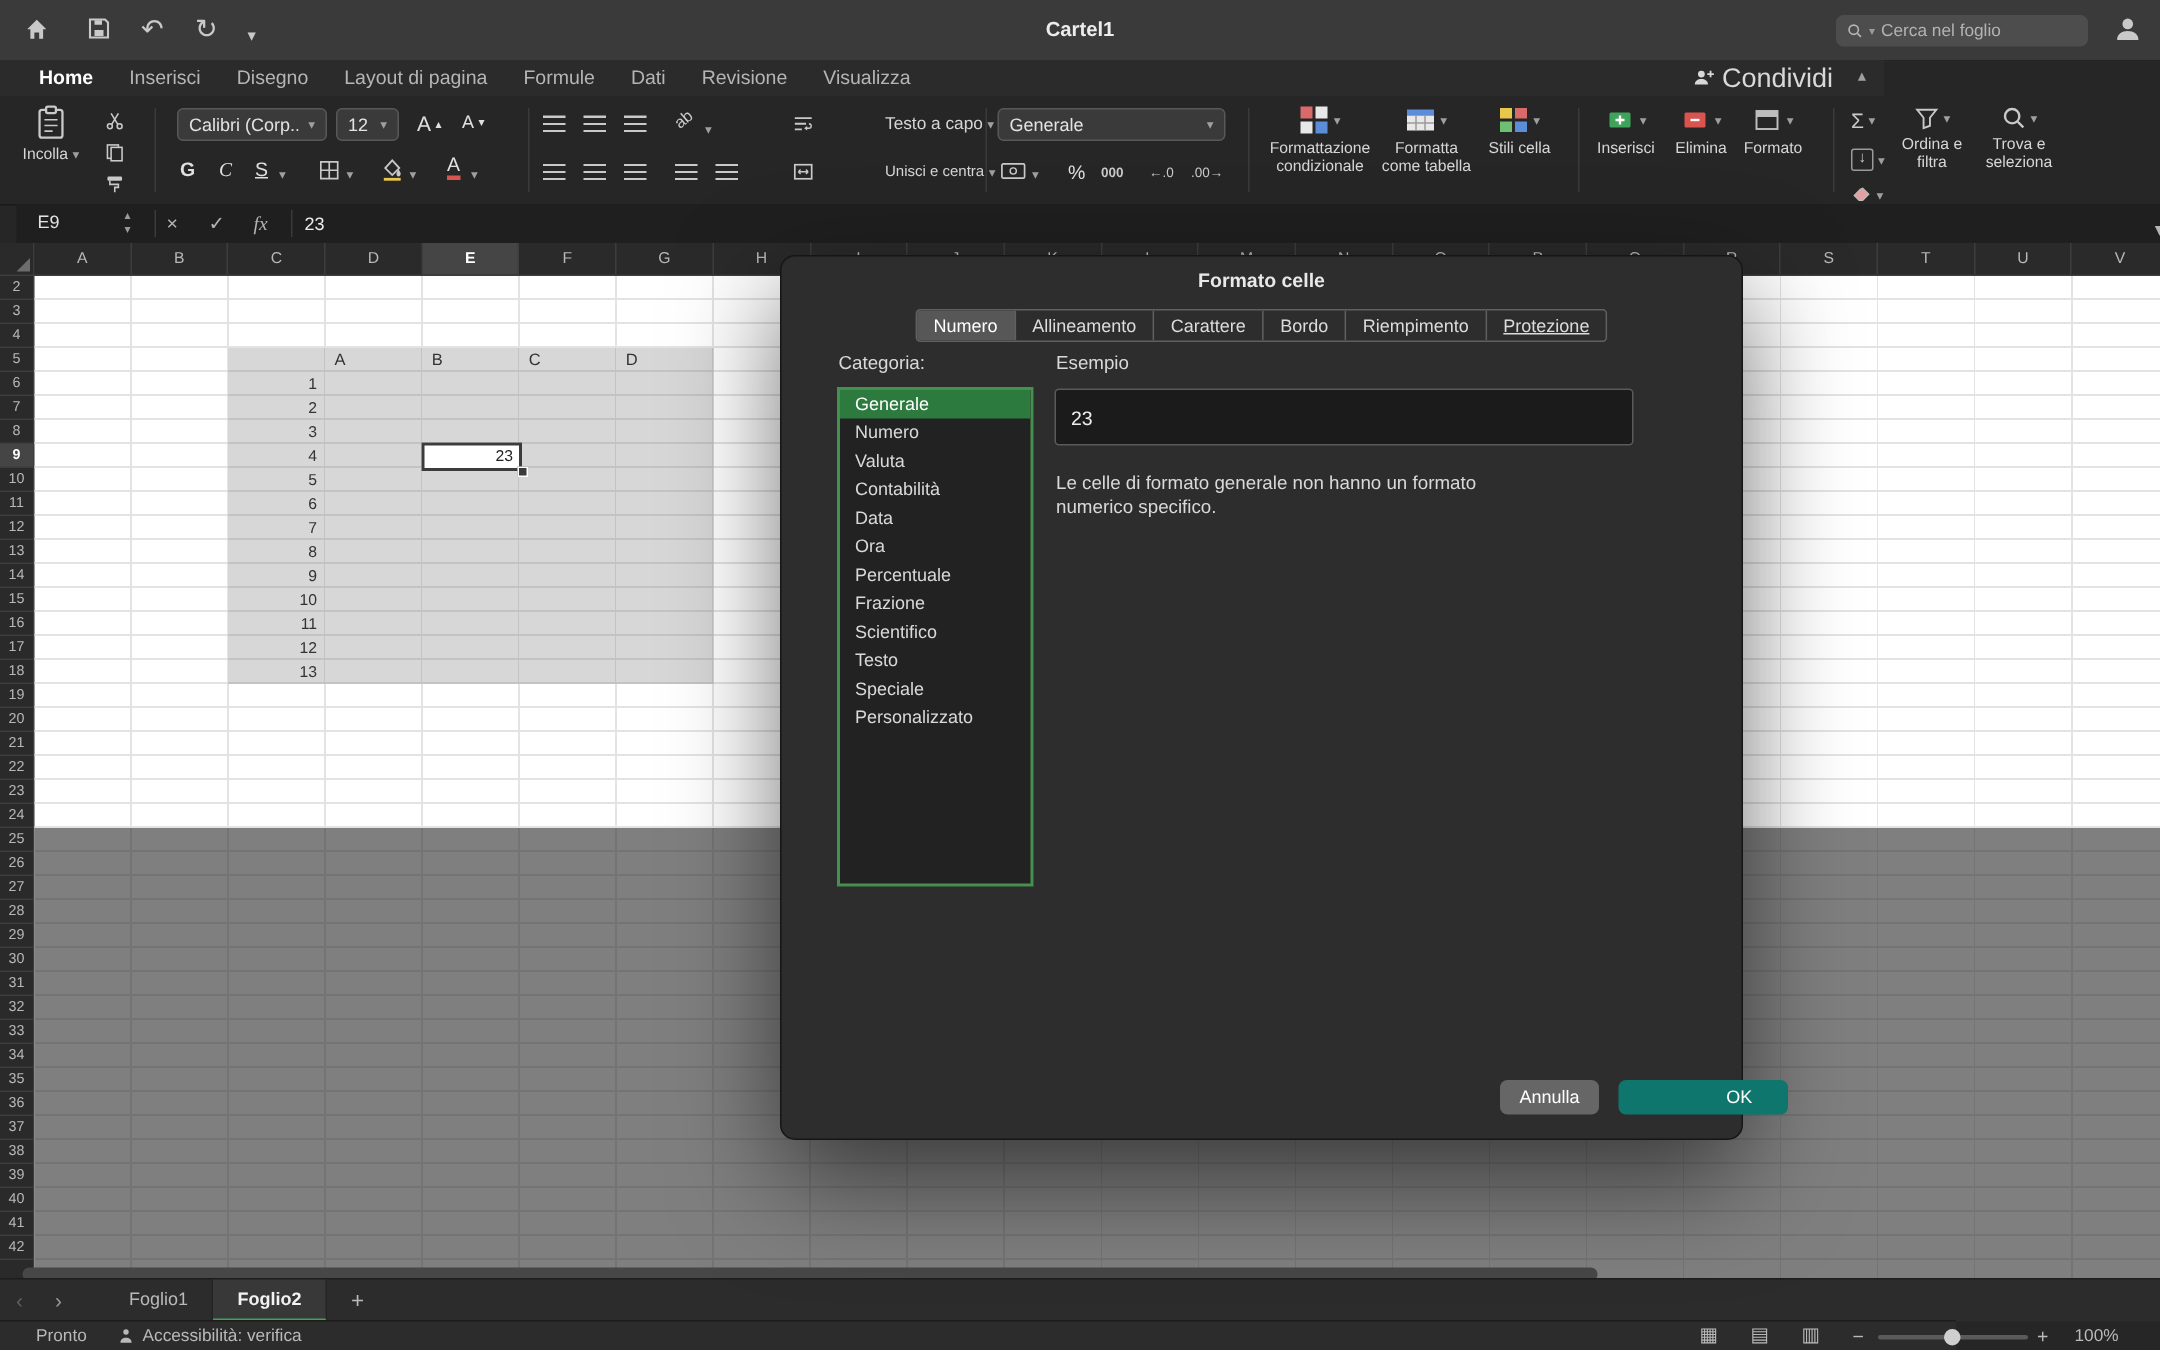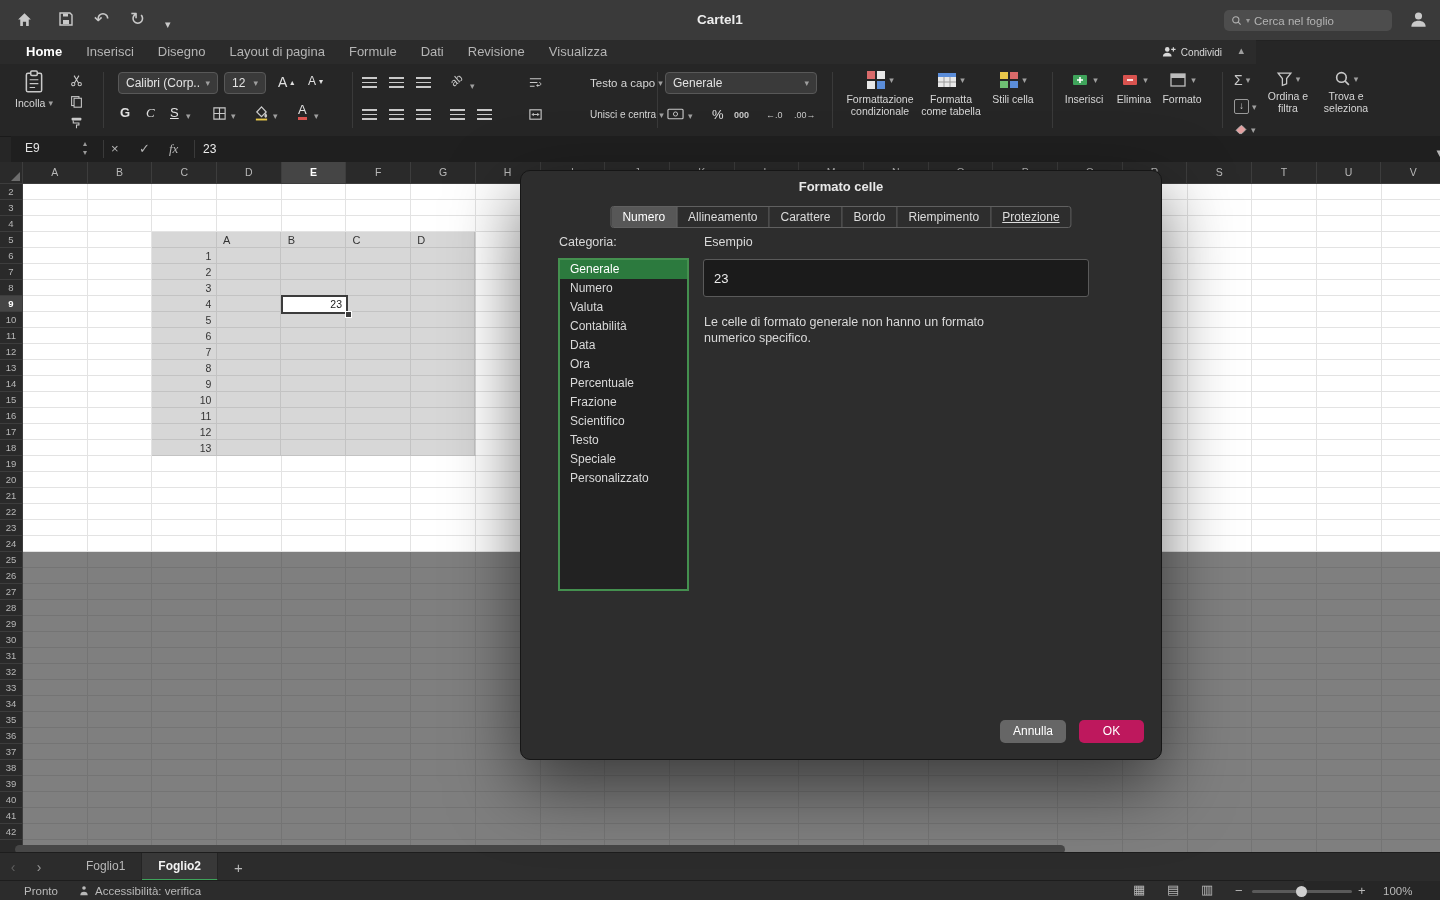--- a/index.html
+++ b/index.html
@@ -15,21 +15,21 @@
   .tb-title{position:absolute;top:12px;left:0;width:100%;text-align:center;color:#ececec;font-size:13.5px;font-weight:700;}
   .searchbox{position:absolute;top:10px;right:48px;width:168px;height:21px;background:#4d4d4d;border-radius:5px;
              display:flex;align-items:center;gap:4px;padding:0 7px;color:#b3b3b3;font-size:11.5px;box-sizing:border-box;}
   .searchbox .car{font-size:8px;color:#9a9a9a;}
 
   
   .tabrow{position:absolute;top:40px;left:0;width:1256px;height:24px;background:#2b2b2b;border-bottom:1px solid #1c1c1c;}
   #ribbon-tabs{display:flex;height:24px;padding-left:14px;}
   .rtab{padding:0 12px;line-height:24px;font-size:13px;color:#b5b5b5;cursor:default;}
   .rtab.active{color:#fff;font-weight:700;}
-  .share{position:absolute;right:34px;top:0;height:24px;display:flex;align-items:center;gap:5px;color:#d8d8d8;font-size:10px;}
+  .share{position:absolute;right:34px;top:0;height:24px;display:flex;align-items:center;gap:5px;color:#d8d8d8;font-size:18px;}
   .collapse{position:absolute;right:12px;top:4px;color:#9f9f9f;font-size:11px;}
 
   
   .ribbon{position:absolute;top:64px;left:0;width:1440px;height:72px;background:#262626;border-bottom:1px solid #1a1a1a;color:#c9c9c9;}
   .gsep{position:absolute;top:8px;bottom:8px;width:1px;background:#3a3a3a;}
   .rsel{position:absolute;height:22px;background:#3a3a3a;border:1px solid #585858;border-radius:4px;
         display:flex;align-items:center;justify-content:space-between;gap:6px;padding:0 7px;font-size:12px;color:#e3e3e3;box-sizing:border-box;}
   .car{color:#9f9f9f;font-size:9px;}
   .rlabel{font-size:10.5px;color:#d6d6d6;margin-left:44px;}
   .fmtbtn{position:absolute;font-size:13px;color:#e0e0e0;line-height:22px;}
@@ -83,21 +83,21 @@
   .dtab.active{background:#575757;color:#fff;}
   .dlg-label{position:absolute;font-size:12.5px;color:#d9d9d9;}
   .listbox{position:absolute;left:37px;top:87px;width:131px;height:333px;background:#222;border:2px solid #44904f;box-sizing:border-box;overflow:hidden;}
   .citem{height:19px;line-height:19px;padding-left:10px;font-size:12px;color:#d9d9d9;white-space:nowrap;}
   .citem.selected{background:#2c7a3e;color:#fff;}
   .ex-field{position:absolute;left:182px;top:88px;width:386px;height:38px;background:#1b1b1b;border:1px solid #5a5a5a;border-radius:3px;
             box-sizing:border-box;display:flex;align-items:center;padding-left:10px;font-size:13px;color:#ececec;}
   .desc{position:absolute;left:183px;top:143px;width:322px;font-size:12.5px;line-height:16px;color:#d9d9d9;}
   .dbtn{position:absolute;top:549px;height:23px;border-radius:5px;font-size:12px;color:#fff;text-align:center;line-height:23px;}
   .btn-cancel{left:479px;width:66px;background:#666;}
-  .btn-ok{left:558px;width:65px;background:#be185d;}
+  .btn-ok{left:558px;width:65px;background:#0f766e;padding-left:48px;}
 
   
   .sheettabs{position:absolute;top:852px;left:0;width:1440px;height:28px;background:#2c2c2c;border-top:1px solid #1d1d1d;display:flex;align-items:center;}
   .nav{width:26px;text-align:center;font-size:14px;color:#9a9a9a;}
   .nav.dim{color:#5f5f5f;}
   #sheet-tab-list{display:flex;height:28px;margin-left:18px;}
   .stab{padding:0 16px;line-height:26px;font-size:12px;color:#b9b9b9;border-right:1px solid #242424;}
   .stab.active{color:#f2f2f2;font-weight:700;background:rgba(255,255,255,.06);border-bottom:2px solid #3fa45b;box-sizing:border-box;}
   .addsheet{margin-left:16px;color:#b9b9b9;font-size:15px;}
 

